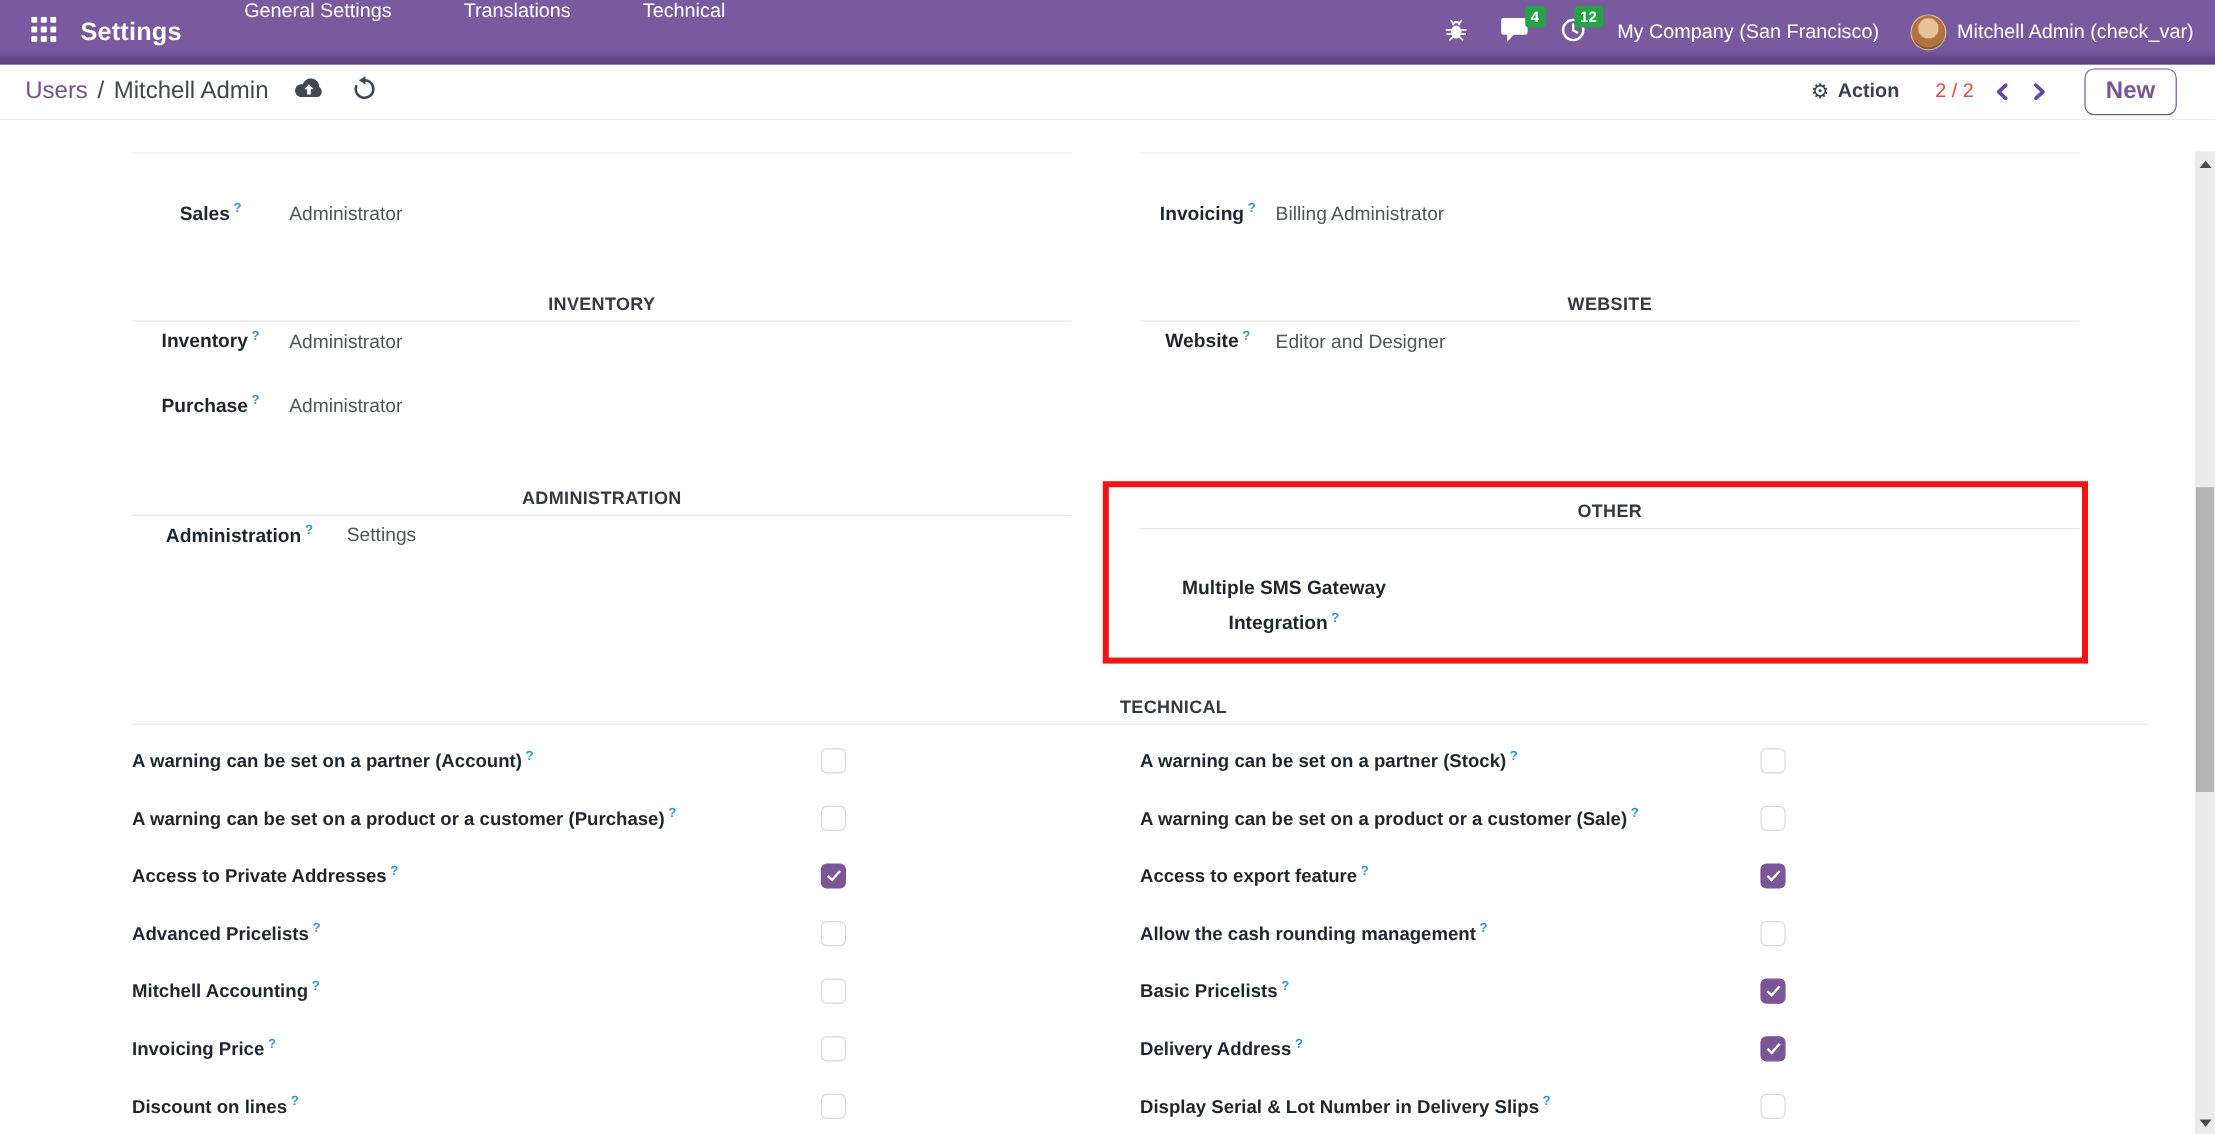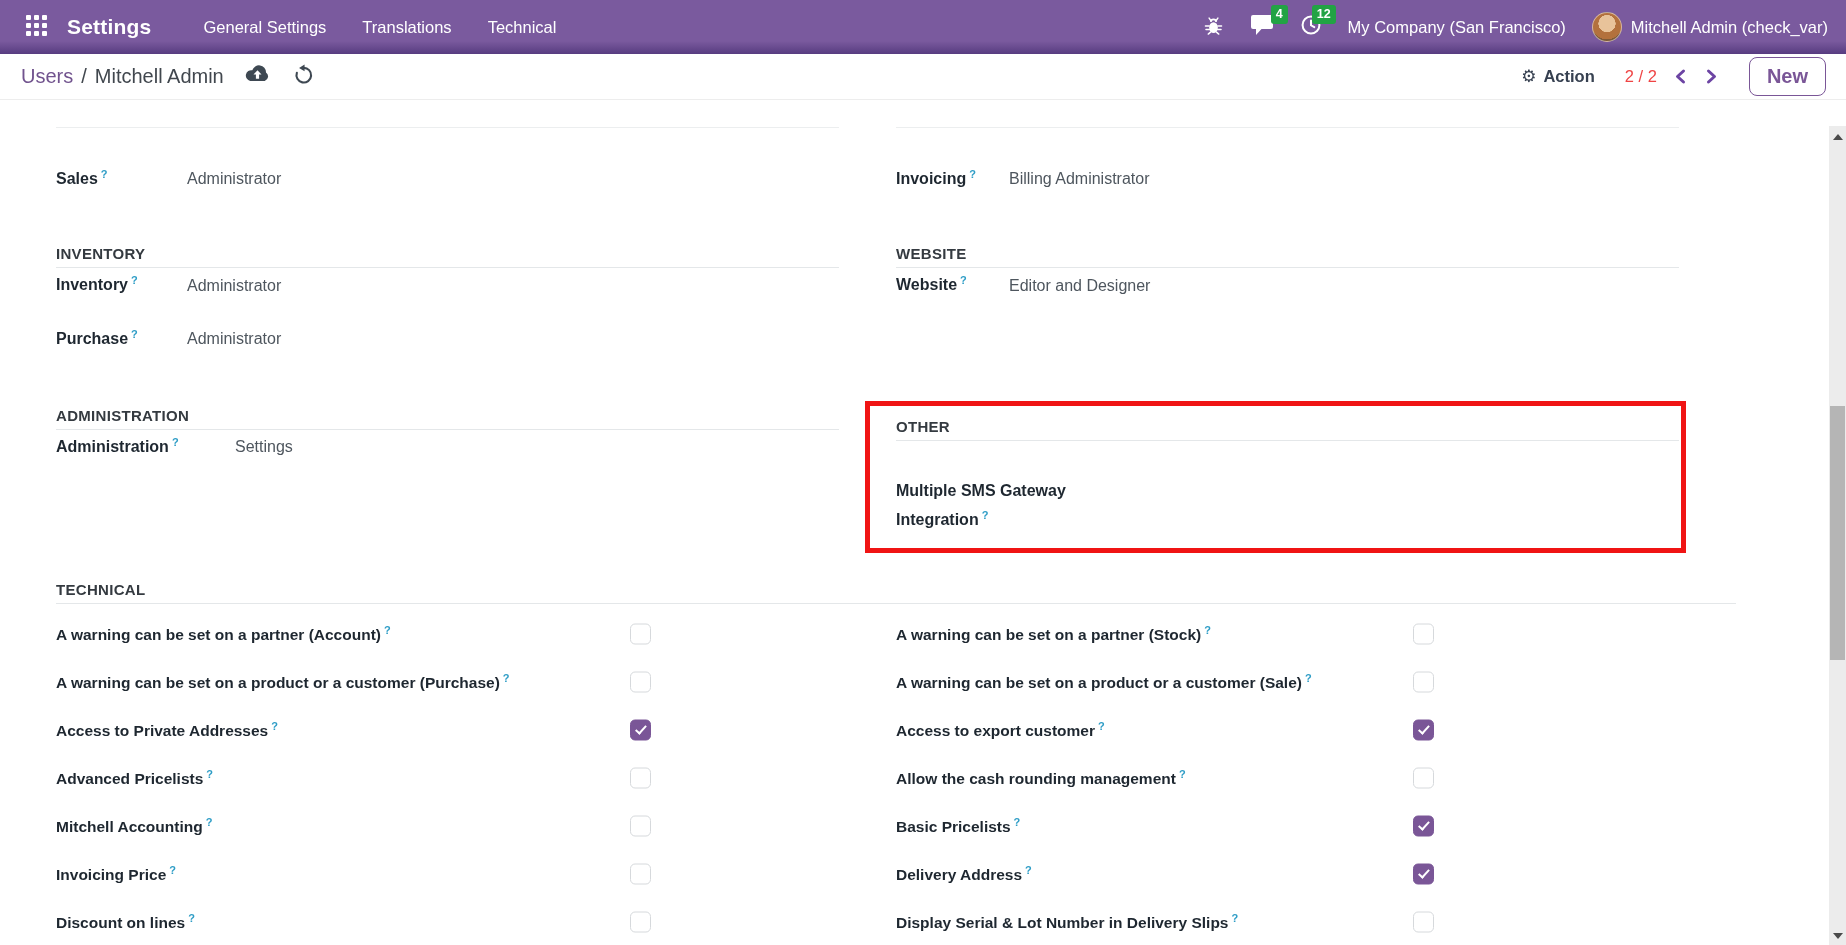--- a/index.html
+++ b/index.html
@@ -21,54 +21,54 @@
   html,body{width:1846px;height:945px;overflow:hidden;background:#fff;
     font-family:"Liberation Sans","DejaVu Sans",sans-serif;color:#212529;}
 
   
   .topbar{height:54px;display:flex;align-items:stretch;
     background:linear-gradient(180deg,var(--topbar-bg) 0%,var(--topbar-bg) 76%,var(--topbar-bottom) 100%);
     color:#fff;}
   .topbar-left{display:flex;align-items:stretch;flex:1;}
   .apps-btn{display:flex;align-items:center;padding:0 14px 0 26px;cursor:pointer;}
   .app-name{display:flex;align-items:center;font-size:21px;font-weight:700;padding:0 20px 0 6px;letter-spacing:.2px;}
-  .menus{display:flex;align-items:center;margin-left:14px;}
+  .menus{display:flex;align-items:flex-start;margin-left:14px;gap:24px;}
   .menu-item{display:flex;align-items:center;padding:0 18px;font-size:16.5px;cursor:pointer;white-space:nowrap;}
   .menu-item.active{background:var(--topbar-active-bg);}
   .topbar-right{display:flex;align-items:center;gap:26px;padding-right:18px;}
   .icon-btn{position:relative;display:flex;align-items:center;cursor:pointer;}
   .badge{position:absolute;top:-9px;right:-14px;background:var(--badge-green);color:#fff;
     font-size:12.5px;font-weight:700;line-height:1;padding:3px 5px;border-radius:3px;}
   .company,.user-name{font-size:16.5px;white-space:nowrap;cursor:pointer;}
   .user-menu{display:flex;align-items:center;gap:9px;cursor:pointer;}
   .avatar{width:30px;height:30px;border-radius:50%;
     background:radial-gradient(circle at 50% 38%,#e8c39a 0 38%,#b3713d 39% 70%,#7d5a38 71% 100%);
     border:1px solid rgba(255,255,255,.5);}
 
   
   .control-panel{height:46px;display:flex;align-items:center;justify-content:space-between;
-    background:#fff;border-bottom:1px solid #ededed;padding:0 20px 0 21px;}
+    background:#fff;border-bottom:1px solid #ededed;padding:0 32px 0 21px;}
   .breadcrumb{display:flex;align-items:center;font-size:20px;gap:8px;}
   .bc-link{color:#71538E;cursor:pointer;}
   .bc-sep,.bc-current{color:#41474E;}
   .cp-icons{display:flex;align-items:center;gap:22px;margin-left:20px;}
   .cp-icon{cursor:pointer;display:flex;align-items:center;}
   .cp-right{display:flex;align-items:center;gap:30px;}
   .action-btn{display:flex;align-items:center;gap:7px;font-size:16.5px;font-weight:600;color:#374151;cursor:pointer;}
   .gear{font-size:17px;color:#374151;}
   .pager{display:flex;align-items:center;gap:16px;}
   .pager-value{font-size:16.5px;color:#ef4444;cursor:pointer;}
   .pager-nav{display:flex;align-items:center;gap:14px;color:#6C44A3;}
   .pager-arrow{cursor:pointer;display:flex;align-items:center;}
   .new-btn{border:1px solid var(--accent-purple);color:var(--accent-purple);background:#fff;
     font-size:20px;font-weight:600;padding:7px 17px;border-radius:8px;cursor:pointer;
     font-family:inherit;}
 
   
-  .content{position:relative;height:845px;padding-left:56px;background:#fff;}
+  .content{position:relative;height:845px;padding-left:110px;background:#fff;text-align:center;}
   .pair-grid{display:grid;grid-template-columns:783px 783px;column-gap:57px;width:1623px;}
   .col-top-rule{border-top:1px solid #eceeef;margin-top:27px;height:1px;}
   .field-row{display:flex;align-items:baseline;font-size:16px;line-height:24px;}
   .field-row.mt-top{margin-top:34px;}
   .f-label{font-weight:700;color:var(--label-dark);flex:0 0 auto;}
   .lw-131{width:131px;}
   .lw-179{width:179px;}
   .lw-113{width:113px;}
   .f-value{color:var(--value-gray);cursor:pointer;}
   sup.help{color:var(--help-blue);font-size:11px;font-weight:700;margin-left:3px;cursor:pointer;}
@@ -337,21 +337,21 @@
       <div class="check-col right" id="tech-right">
           <div class="check-row">
             <span class="check-label"><span>A warning can be set on a partner (Stock)</span><sup class="help">?</sup></span>
             <span class="checkbox"></span>
           </div>
           <div class="check-row">
             <span class="check-label"><span>A warning can be set on a product or a customer (Sale)</span><sup class="help">?</sup></span>
             <span class="checkbox"></span>
           </div>
           <div class="check-row">
-            <span class="check-label"><span>Access to export customer</span><sup class="help">?</sup></span>
+            <span class="check-label"><span>Access to export feature</span><sup class="help">?</sup></span>
             <span class="checkbox checked">
               <span class="tick"></span>
             </span>
           </div>
           <div class="check-row">
             <span class="check-label"><span>Allow the cash rounding management</span><sup class="help">?</sup></span>
             <span class="checkbox"></span>
           </div>
           <div class="check-row">
             <span class="check-label"><span>Basic Pricelists</span><sup class="help">?</sup></span>

